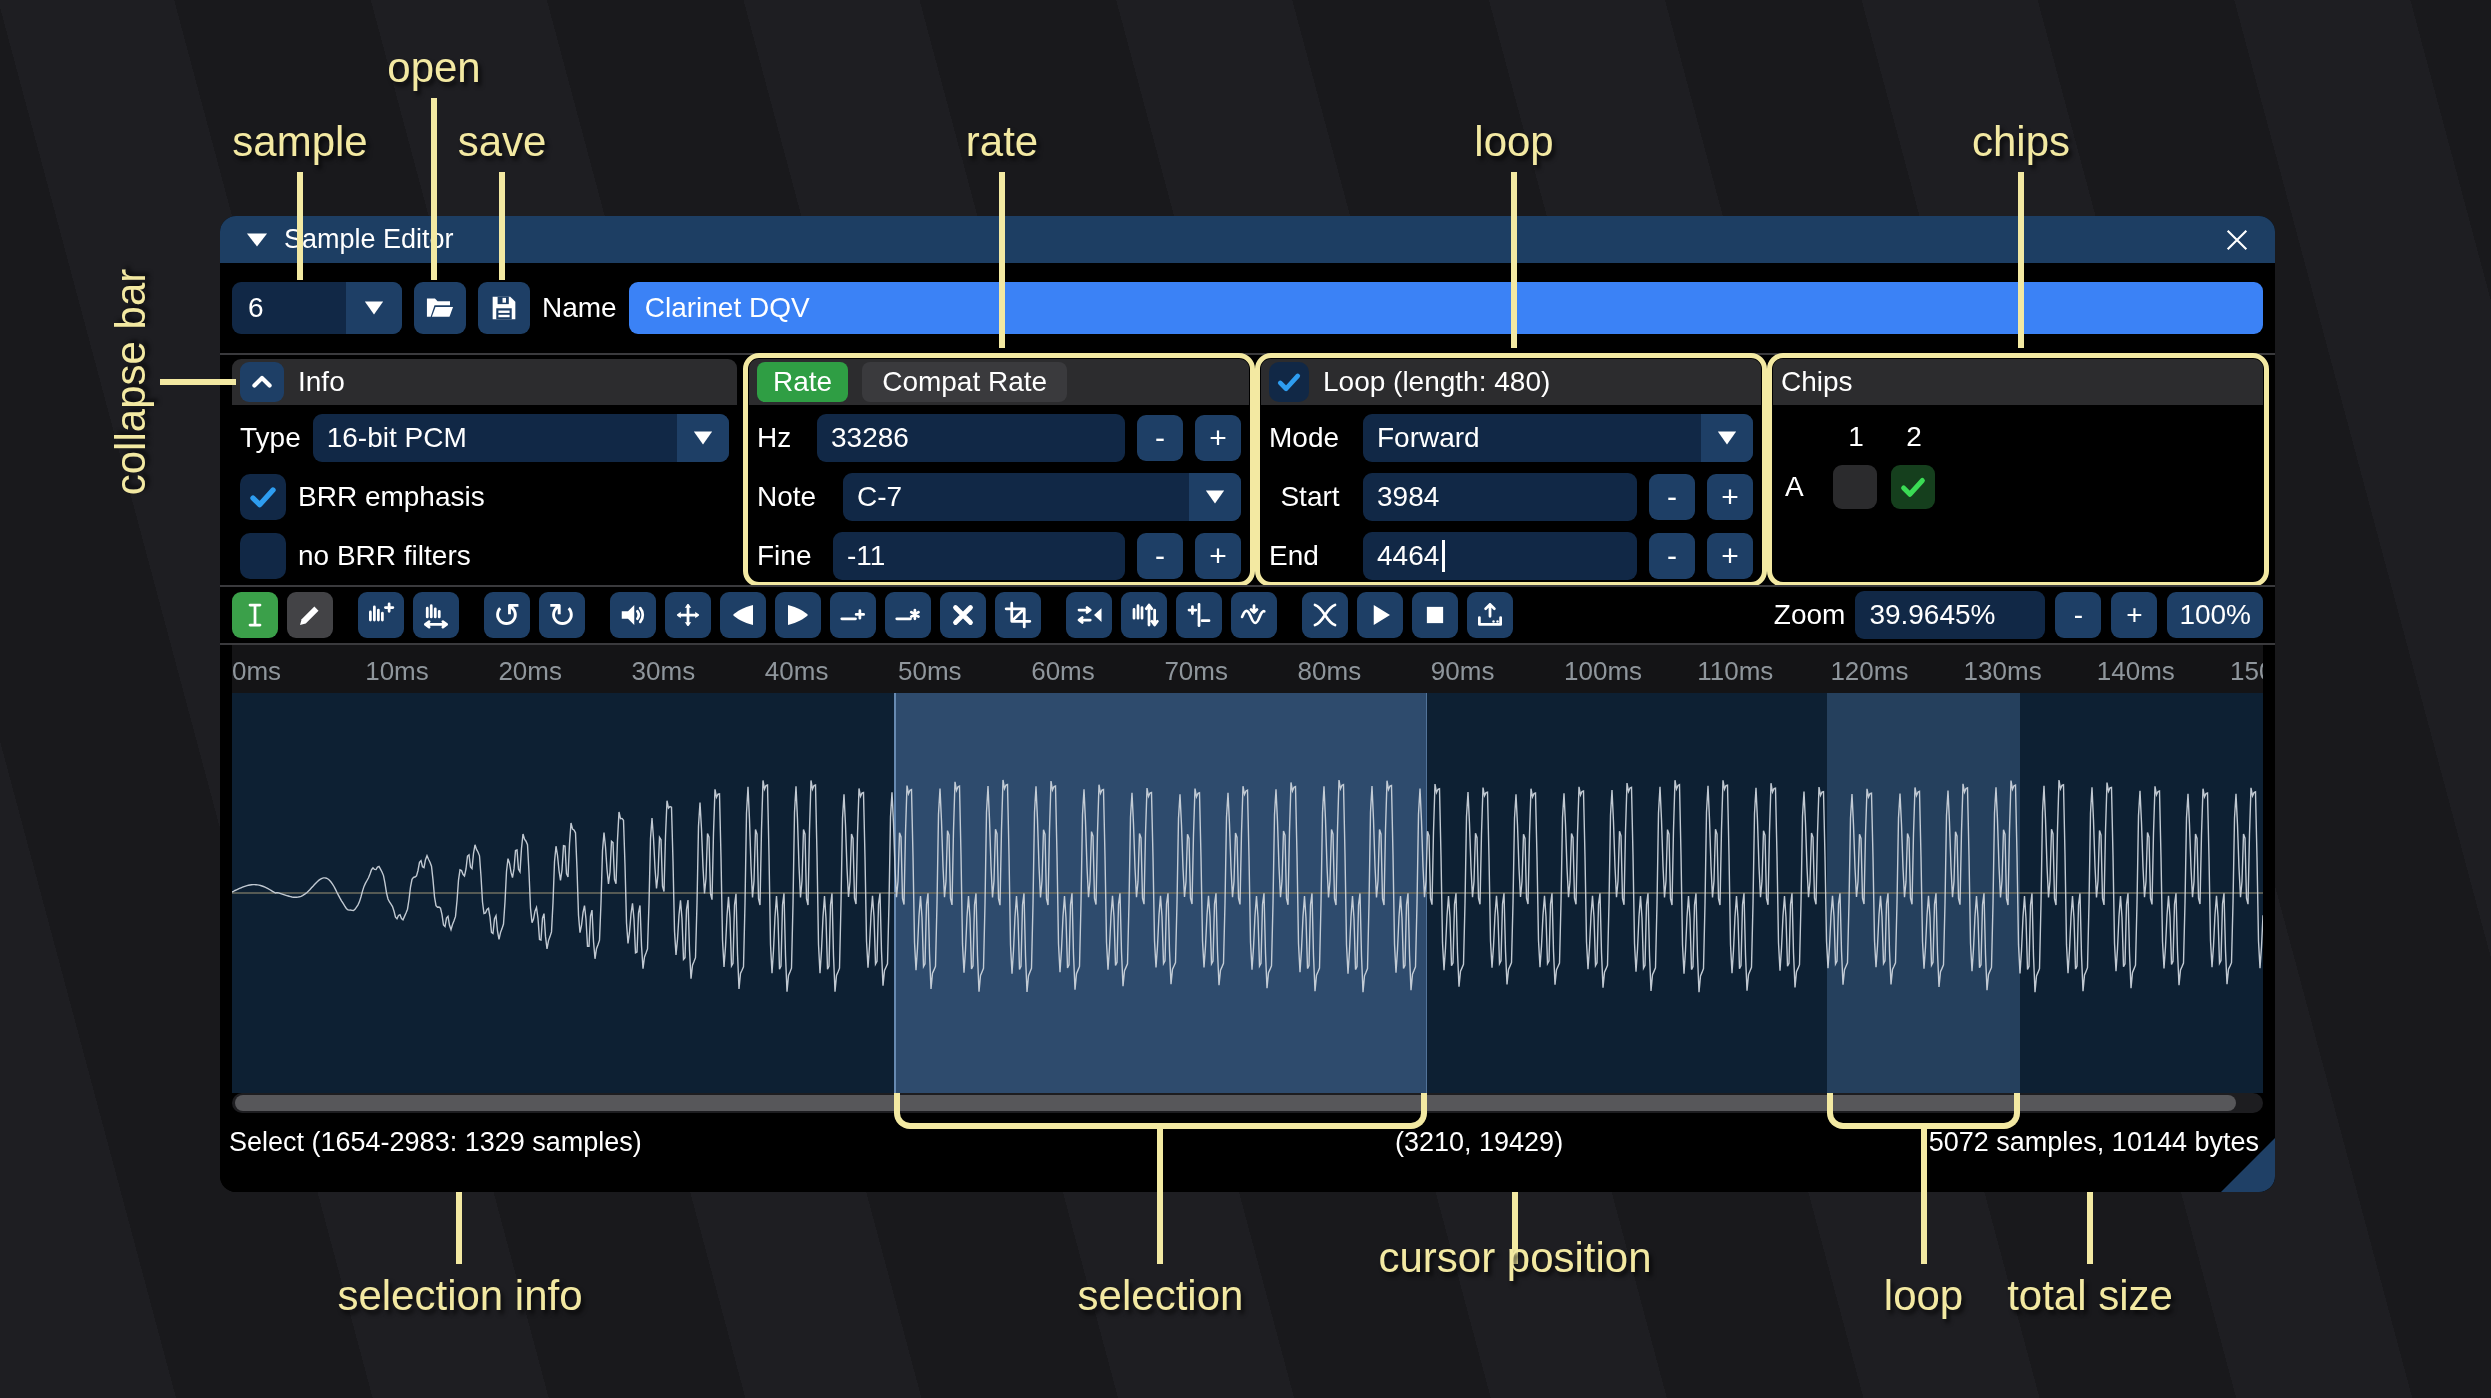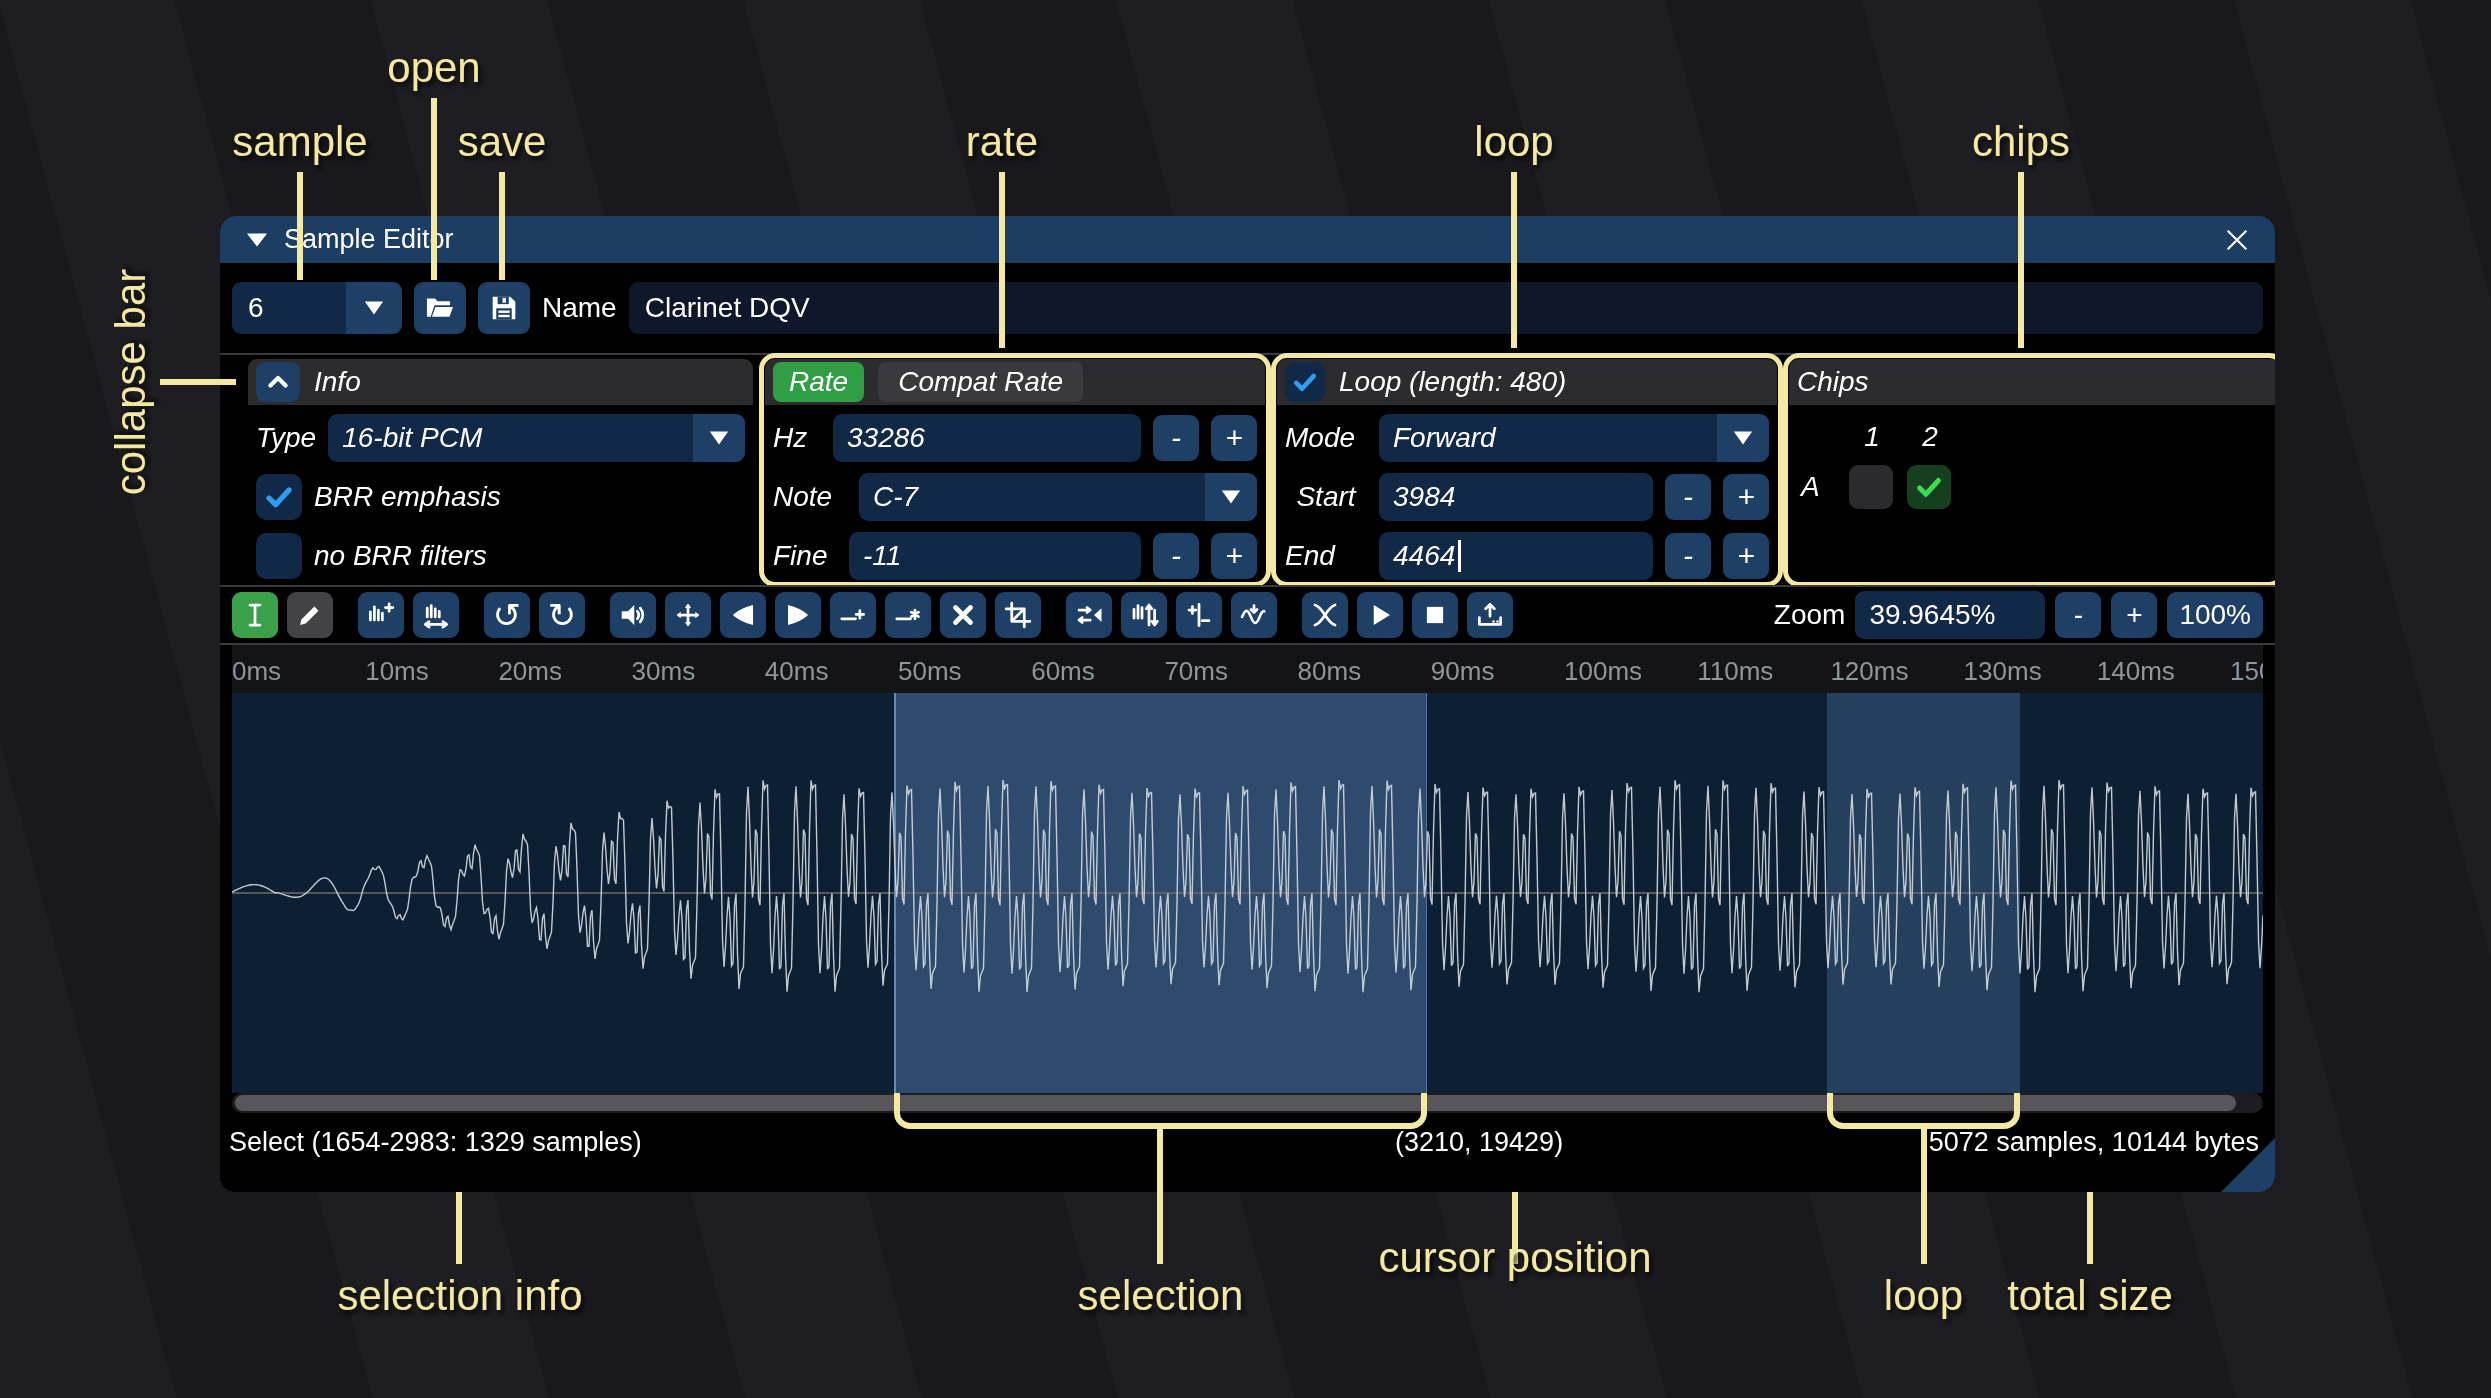--- a/index.html
+++ b/index.html
@@ -24,27 +24,27 @@
   .titlebar .t{color:#fff;font-size:27px;margin-left:16px;}
   .close-x{margin-left:auto;width:36px;height:36px;display:flex;align-items:center;justify-content:center;cursor:pointer;}
 
   .namerow{height:90px;display:flex;align-items:center;padding:0 12px;gap:12px;flex:0 0 auto;background:#000;}
   .combo{height:52px;background:var(--navy-field);border-radius:9px;display:flex;overflow:hidden;}
   #sample-combo{width:170px;}
   .combo .val{flex:1;display:flex;align-items:center;padding:0 16px;color:#fff;font-size:28px;}
   .combo .arrow{width:56px;background:var(--navy-btn);display:flex;align-items:center;justify-content:center;}
   .iconbtn{width:52px;height:52px;background:var(--navy-btn);border-radius:9px;display:flex;align-items:center;justify-content:center;flex:0 0 auto;}
   .lbl{color:#fff;font-size:28px;}
-  .textfield{height:52px;background:#0f172a;border-radius:9px;display:flex;align-items:center;padding:0 16px;color:#fff;font-size:28px;}
+  .textfield{height:52px;background:#3b82f6;border-radius:9px;display:flex;align-items:center;padding:0 16px;color:#fff;font-size:28px;}
   #name-field{flex:1;}
 
   .hdiv{height:2px;background:#3a3a3d;flex:0 0 auto;}
 
   
-  .panels{height:230px;display:flex;gap:12px;padding:4px 28px;flex:0 0 auto;background:#000;font-style:italic;}
+  .panels{height:230px;display:flex;gap:12px;padding:4px 12px;flex:0 0 auto;background:#000;}
   .panel{height:222px;display:flex;flex-direction:column;border-radius:10px;background:#000;}
   .panel.ylined{outline:5px solid var(--yellow);outline-offset:1px;}
   .panel-hdr{height:46px;background:var(--panel-hdr);border-radius:9px 9px 0 0;display:flex;align-items:center;padding:0 8px;gap:14px;flex:0 0 auto;}
   .panel-hdr .ht{color:#fff;font-size:28px;}
   .panel-body{flex:1;display:flex;flex-direction:column;gap:9px;padding:8px 8px 6px 8px;}
   .prow{display:flex;align-items:center;gap:12px;height:50px;}
   .prow .rlabel{color:#fff;font-size:28px;flex:0 0 auto;}
   .field{height:48px;background:var(--navy-field);border-radius:9px;display:flex;align-items:center;padding:0 14px;color:#fff;font-size:28px;flex:1;}
   .dd{height:48px;background:var(--navy-field);border-radius:9px;display:flex;overflow:hidden;flex:1;}
   .dd .val{flex:1;display:flex;align-items:center;padding:0 14px;color:#fff;font-size:28px;}

